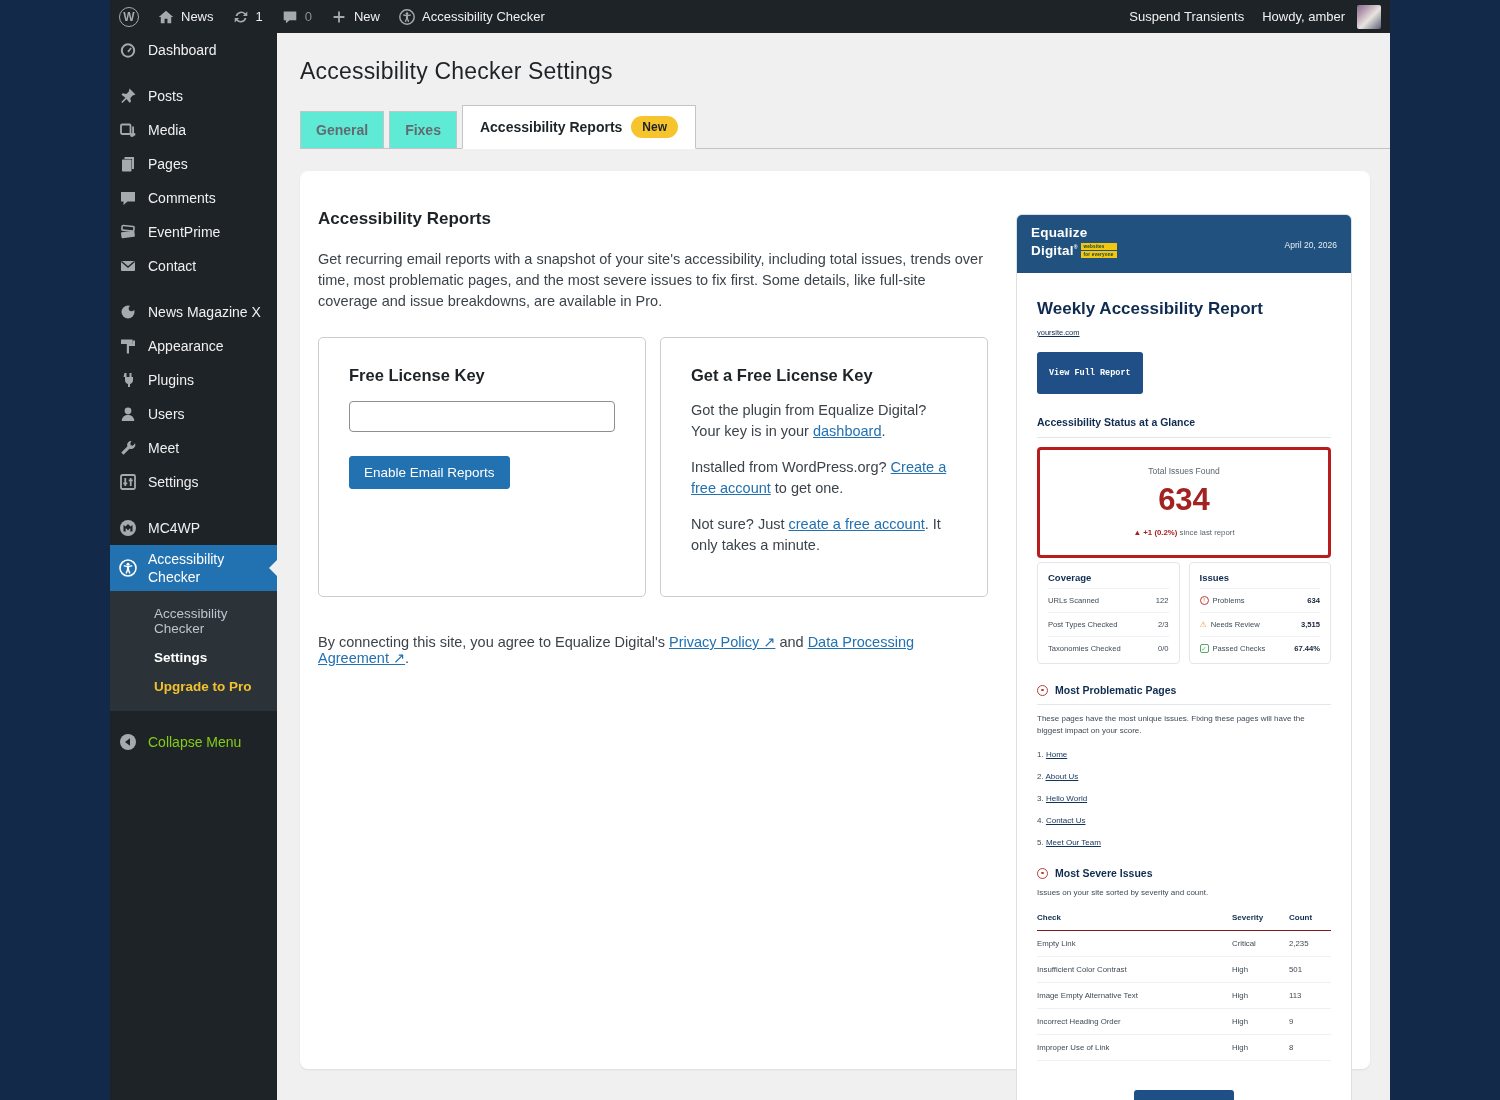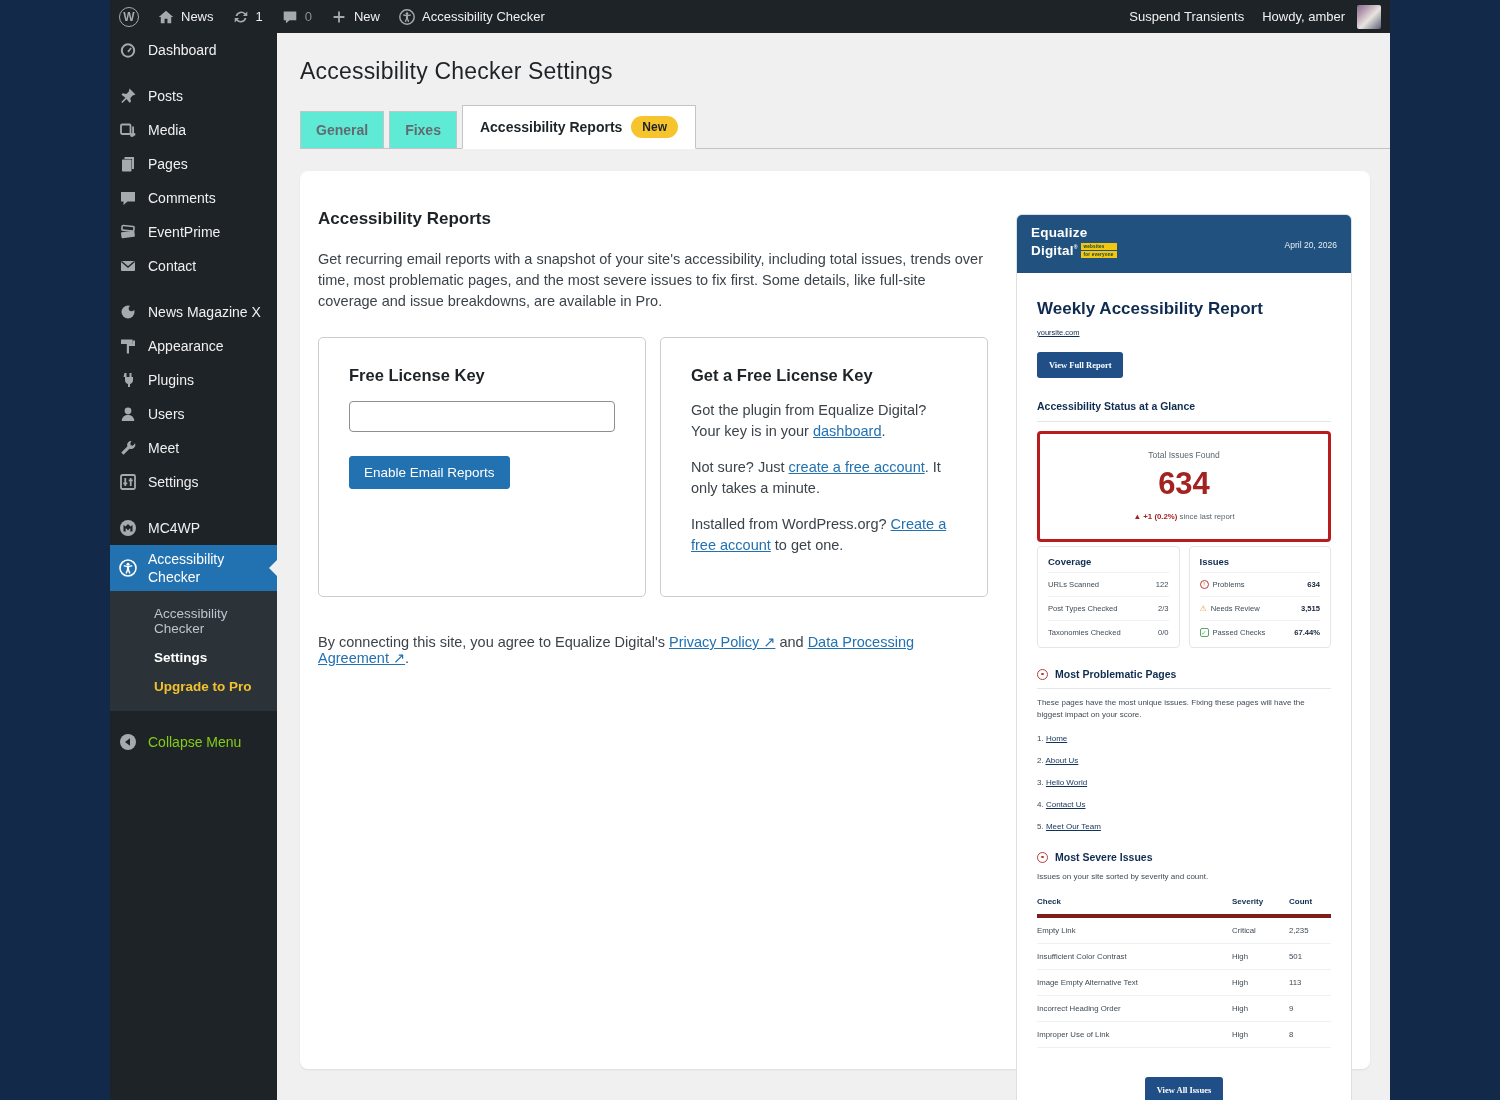--- a/index.html
+++ b/index.html
@@ -66,21 +66,21 @@
   .em-head { background:#21527f; color:#fff; height:58px; padding:11px 14px; display:flex; justify-content:space-between; }
   .em-logo { font-size:13.5px; font-weight:bold; line-height:14px; letter-spacing:.2px; }
   .em-logo .row2 { display:flex; align-items:flex-end; gap:3px; }
   .em-tags { display:flex; flex-direction:column; gap:1px; }
   .em-tag { background:#f2c713; color:#143; font-size:4.6px; font-weight:bold; padding:1px 3px; line-height:5px; white-space:nowrap; }
   .em-date { font-size:8.5px; color:#e8edf3; margin-top:14px; }
   .em-body { padding:0 20px 0 20px; }
   .em-title { margin-top:26px; font-size:17px; font-weight:bold; color:#0f2c50; }
   .em-site { display:inline-block; margin-top:9px; font-size:7.5px; color:#0f2c50; text-decoration:underline; cursor:pointer; }
   .em-btn { display:inline-block; margin-top:13px; background:#1f4f86; color:#fff; font-size:8.5px; font-weight:bold;
-    padding:8px 12px; border-radius:3px; border:none; cursor:pointer; font-family:Liberation Serif, serif; }
+    padding:16px 12px; border-radius:3px; border:none; cursor:pointer; font-family:Liberation Mono, monospace; }
   .em-h2 { margin-top:22px; font-size:10.5px; font-weight:bold; color:#0f2c50; padding-bottom:9px; border-bottom:1px solid #e4e6ea; }
   .em-total { border:3px solid #b91c1c; border-radius:4px; margin-top:9px; text-align:center; padding:16px 14px 18px; }
   .em-total-label { font-size:8.5px; color:#5b6470; }
   .em-total-value { font-size:31px; font-weight:bold; color:#a32222; margin-top:6px; }
   .em-delta { font-size:7.8px; margin-top:10px; color:#5b6470; }
   .em-delta b { color:#a32222; }
   .em-boxes { display:flex; gap:9px; margin-top:4px; }
   .em-box { flex:1; border:1px solid #e4e6ea; border-radius:4px; padding:9px 10px 3px; }
   .em-box-title { font-size:9.5px; font-weight:bold; color:#0f2c50; padding-bottom:5px; }
   .em-row { display:flex; align-items:center; justify-content:space-between; border-top:1px solid #eef0f2; padding:7px 0; font-size:7.6px; color:#3f4a56; }
@@ -91,21 +91,21 @@
   .ic-passed { width:9px; height:9px; border:1px solid #5aa764; border-radius:2px; color:#5aa764; font-size:6.5px; line-height:8px; text-align:center; display:inline-block; }
   .em-sec-head { display:flex; align-items:center; gap:7px; margin-top:20px; padding-bottom:8px; border-bottom:1px solid #e4e6ea; }
   .ic-target { width:11px; height:11px; border:1.5px solid #b3403a; border-radius:50%; position:relative; flex:0 0 11px; }
   .ic-target::after { content:""; position:absolute; left:3px; top:3px; width:2.5px; height:2.5px; border-radius:50%; background:#b3403a; }
   .em-sec-title { font-size:10.5px; font-weight:bold; color:#0f2c50; }
   .em-desc { font-size:8px; line-height:12px; color:#3f4a56; margin-top:8px; }
   .em-pages { margin-top:4px; }
   .em-page { font-size:8px; color:#3f4a56; margin-top:13px; }
   .em-page a { color:#13335c; text-decoration:underline; cursor:pointer; }
   .em-table { width:100%; border-collapse:collapse; margin-top:6px; font-size:7.8px; color:#3f4a56; }
-  .em-table th { text-align:left; font-size:8px; color:#0f2c50; padding:8px 0; border-bottom:4px solid #7f1d1d; }
+  .em-table th { text-align:left; font-size:8px; color:#0f2c50; padding:8px 0; border-bottom:1px solid #7f1d1d; }
   .em-table td { padding:8px 0; border-bottom:1px solid #eef0f2; }
   .em-table .c2 { width:57px; }
   .em-table .c3 { width:42px; }
   .em-footer { text-align:center; padding:16px 0 20px; }
 </style>
 </head>
 <body>
 
 <div class="window">
 
@@ -349,24 +349,24 @@
               <h3>Free License Key</h3>
               <input class="key-input" type="text" value="" style="">
               <button class="btn-primary">Enable Email Reports</button>
             </div>
             <div class="card">
               <h3>Get a Free License Key</h3>
               <p>
                 <span>Got the plugin from Equalize Digital? Your key is in your </span><a class="wp-link">dashboard</a><span>.</span>
               </p>
               <p>
-                <span>Not sure? Just </span><a class="wp-link">create a free account</a><span>. It only takes a minute.</span>
+                <span>Installed from WordPress.org? </span><a class="wp-link">Create a free account</a><span> to get one.</span>
               </p>
               <p>
-                <span>Installed from WordPress.org? </span><a class="wp-link">Create a free account</a><span> to get one.</span>
+                <span>Not sure? Just </span><a class="wp-link">create a free account</a><span>. It only takes a minute.</span>
               </p>
             </div>
           </div>
 
           <p class="agreement">
             <span>By connecting this site, you agree to Equalize Digital's </span><a class="wp-link">Privacy Policy ↗</a><span> and </span><a class="wp-link">Data Processing Agreement ↗</a><span>.</span>
           </p>
         </div>
 
         <div class="preview">

